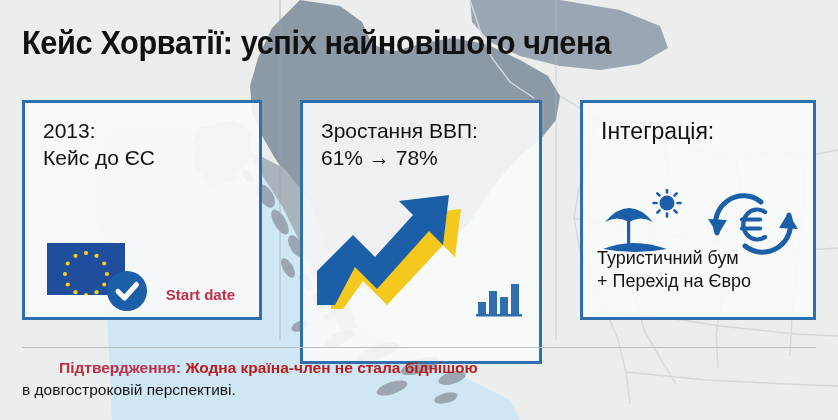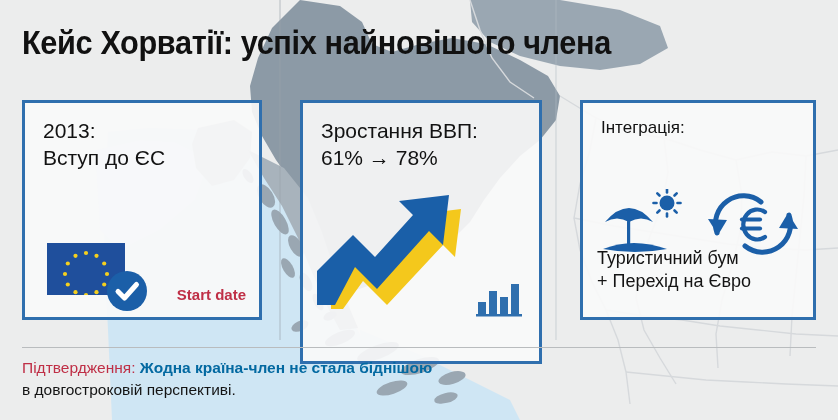--- a/index.html
+++ b/index.html
@@ -34,28 +34,28 @@
   }
   #card1{left:22px;top:100px;width:240px;height:220px;}
   #card2{left:300px;top:100px;width:242px;height:264px;}
   #card3{left:580px;top:100px;width:236px;height:220px;}
 
   .card-title{
     position:absolute;left:18px;top:14px;
     font-size:21px;font-weight:normal;color:#121212;
     line-height:1.30;white-space:pre-line;
   }
-  #card3 .card-title{font-size:17px;}
+  #card3 .card-title{font-size:23px;}
 
   .tagline{
     position:absolute;
     font-size:15px;font-weight:bold;color:#bf2f46;
     white-space:nowrap;
   }
-  #tag1{right:13px;bottom:14px;margin-top:44px;}
+  #tag1{right:24px;bottom:14px;margin-top:44px;}
   #tag2{right:8px;bottom:10px;}
 
   
   .eu-flag{position:absolute;left:22px;top:140px;width:78px;height:52px;background:#1f4f9c;}
   .eu-stars{position:absolute;left:0;top:0;width:78px;height:52px;}
   .check-badge{
     position:absolute;left:82px;top:168px;width:40px;height:40px;border-radius:50%;
     background:#1b5fa8;
   }
   .check-badge svg{position:absolute;left:0;top:0;}
@@ -72,22 +72,22 @@
     font-size:18px;color:#141414;line-height:1.28;white-space:pre-line;
     text-align:left;
   }
 
   
   .divider{position:absolute;left:22px;top:347px;width:794px;height:1px;background:#b9bcbe;}
   .footer{
     position:absolute;left:22px;top:357px;width:800px;
     font-size:15.5px;color:#141414;line-height:1.45;
   }
-  .footer .lbl{color:#bf2f46;font-weight:normal;}
-  .footer .body{color:#0369a1;font-weight:bold;}
+  .footer .lbl{color:#bf2f46;font-weight:bold;margin-left:37px;}
+  .footer .body{color:#b91c1c;font-weight:bold;}
   .footer .line2{display:block;font-weight:normal;}
 </style>
 </head>
 <body>
 
 <div id="stage">
 
   <div class="map-layer">
     <svg class="map-svg" viewBox="0 0 838 420" preserveAspectRatio="none">
       <rect x="0" y="0" width="838" height="420" fill="#eceded"></rect>
@@ -151,21 +151,21 @@
 
       <line x1="280" y1="0" x2="280" y2="340" stroke="#9aa3ab" stroke-width="1.2" opacity="0.55"></line>
       <line x1="556" y1="0" x2="556" y2="340" stroke="#b3bcc3" stroke-width="1.2" opacity="0.5"></line>
     </svg>
   </div>
 
   <div class="title">Кейс Хорватії: успіх найновішого члена</div>
 
   <div class="card" id="card1">
     <div class="card-title">2013:
-Вступ до ЄС</div>
+Кейс до ЄС</div>
 
     <div class="eu-flag">
       <svg class="eu-stars" viewBox="0 0 78 52">
         <g fill="#f5d01e">
           <circle cx="39" cy="10" r="2.1"></circle>
           <circle cx="49.5" cy="12.8" r="2.1"></circle>
           <circle cx="57.2" cy="20.5" r="2.1"></circle>
           <circle cx="60" cy="31" r="2.1"></circle>
           <circle cx="57.2" cy="41.5" r="2.1"></circle>
           <circle cx="49.5" cy="49.2" r="2.1"></circle>

